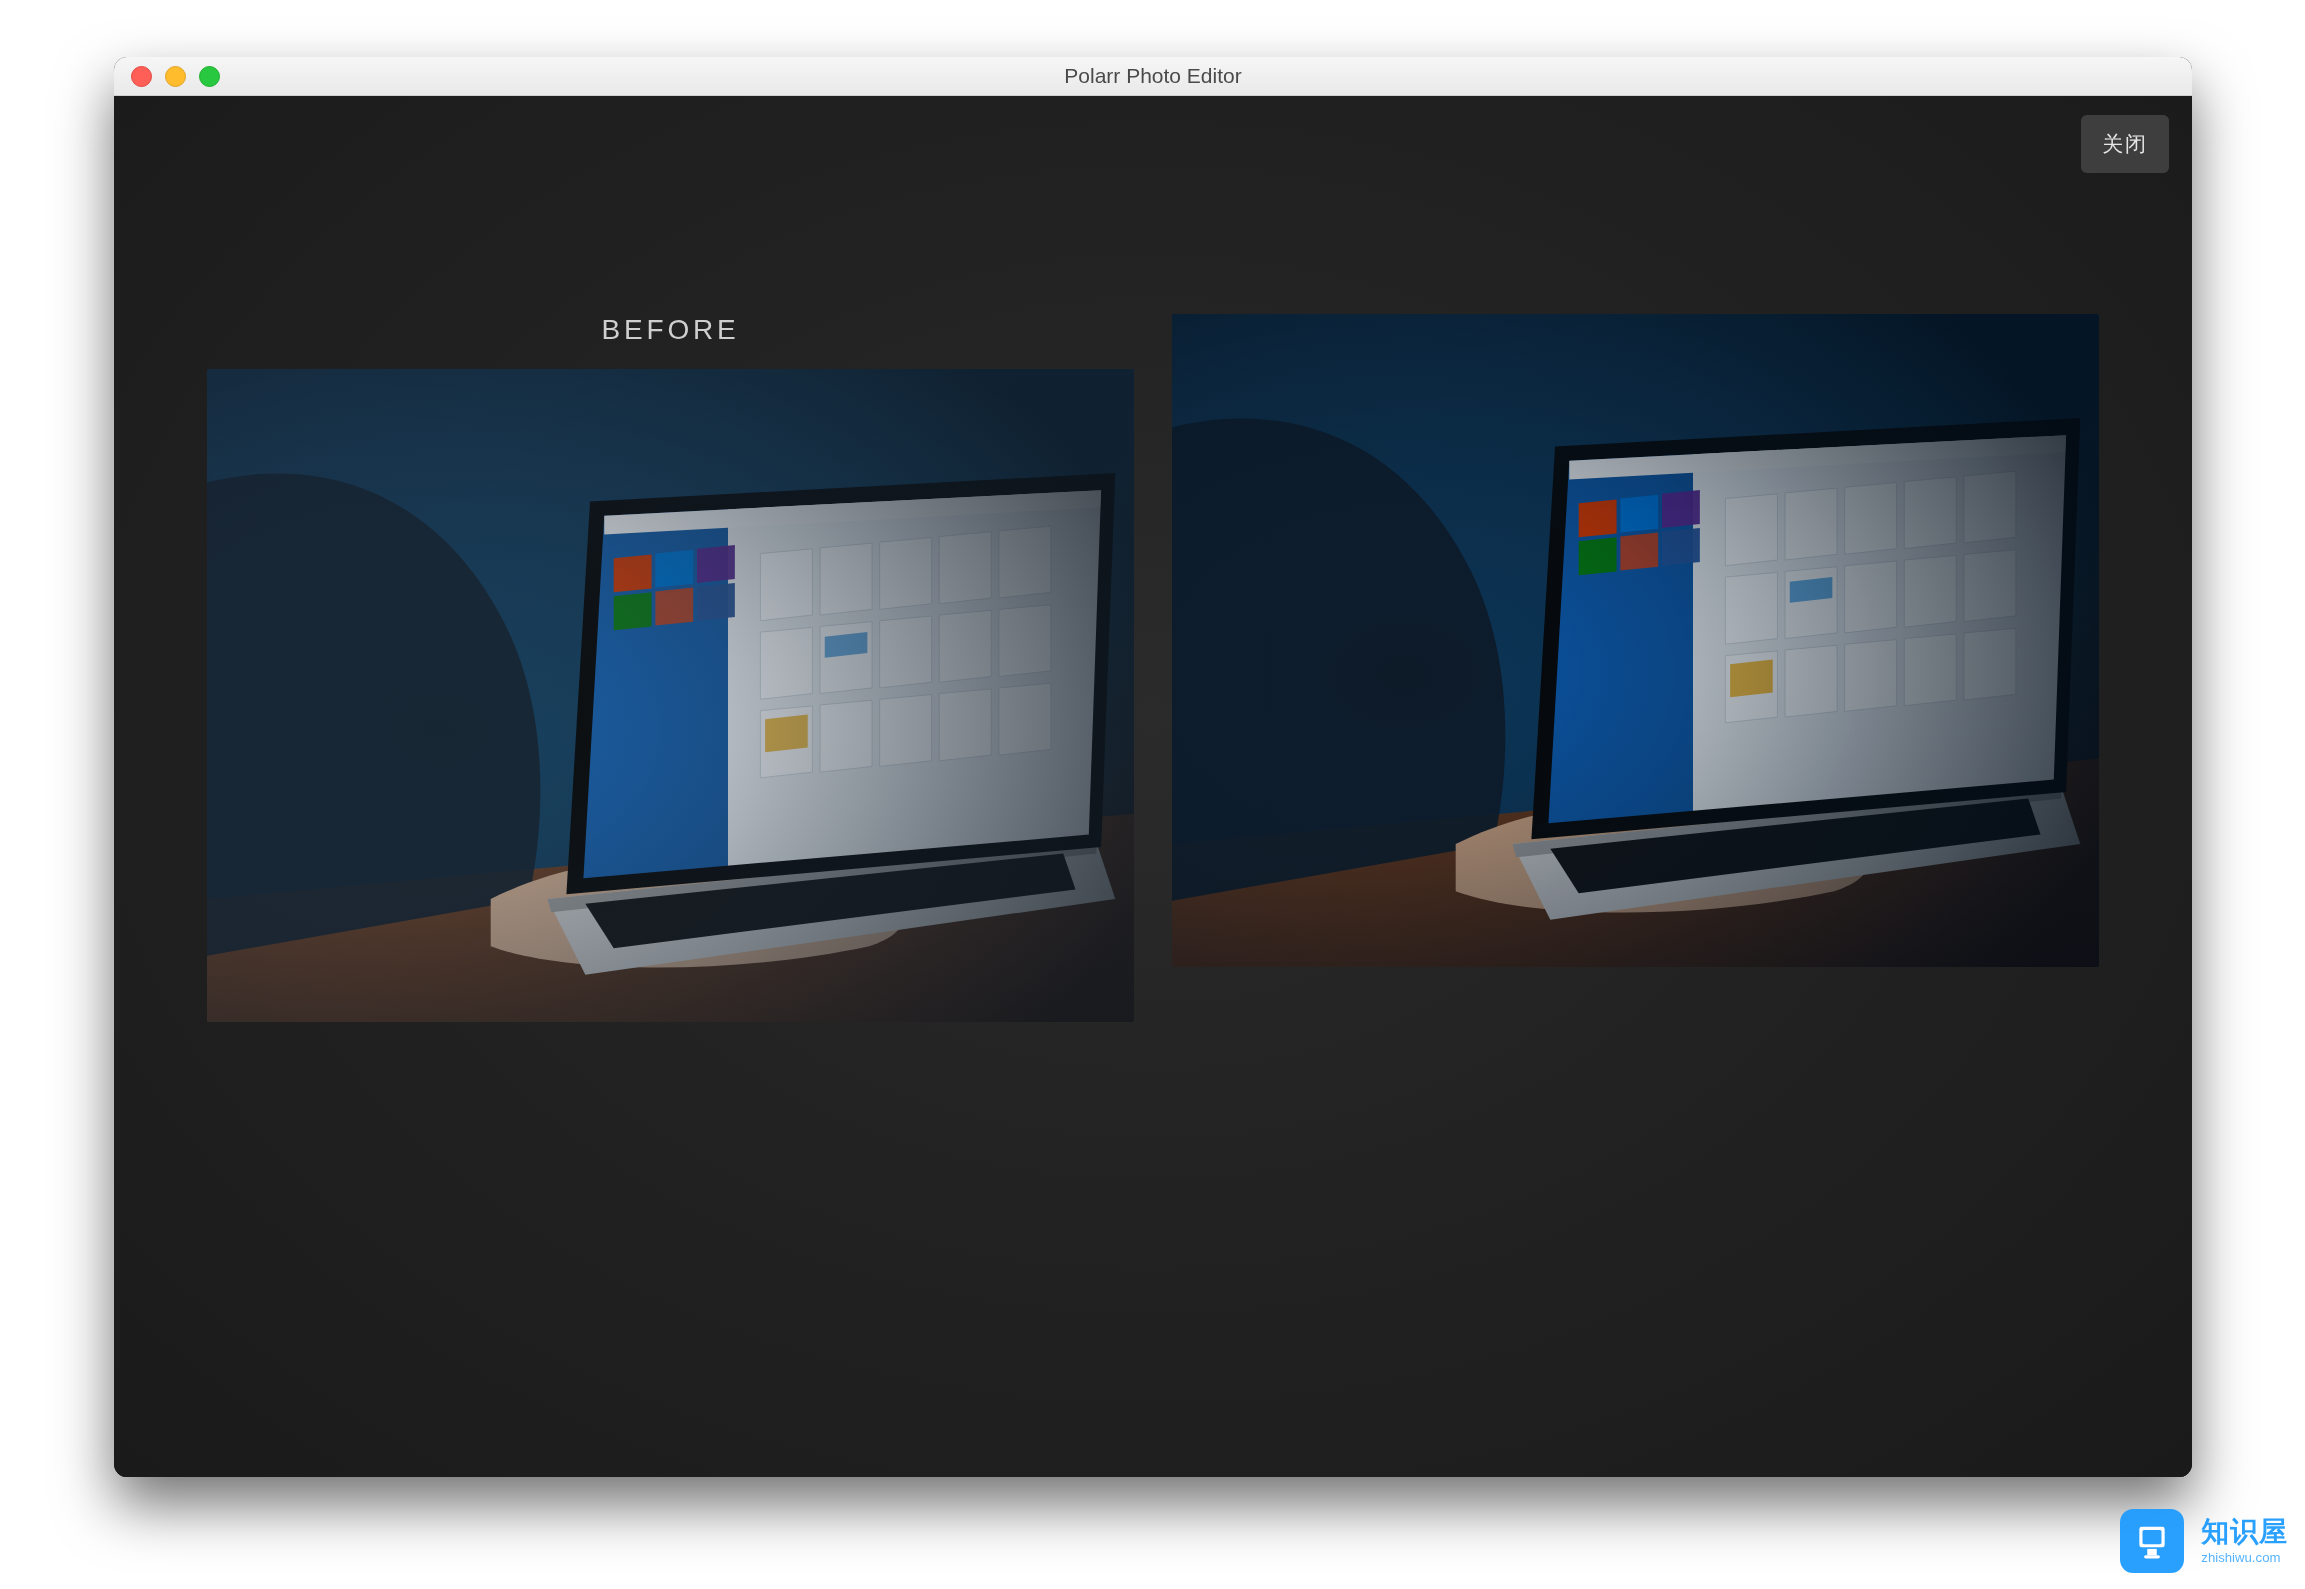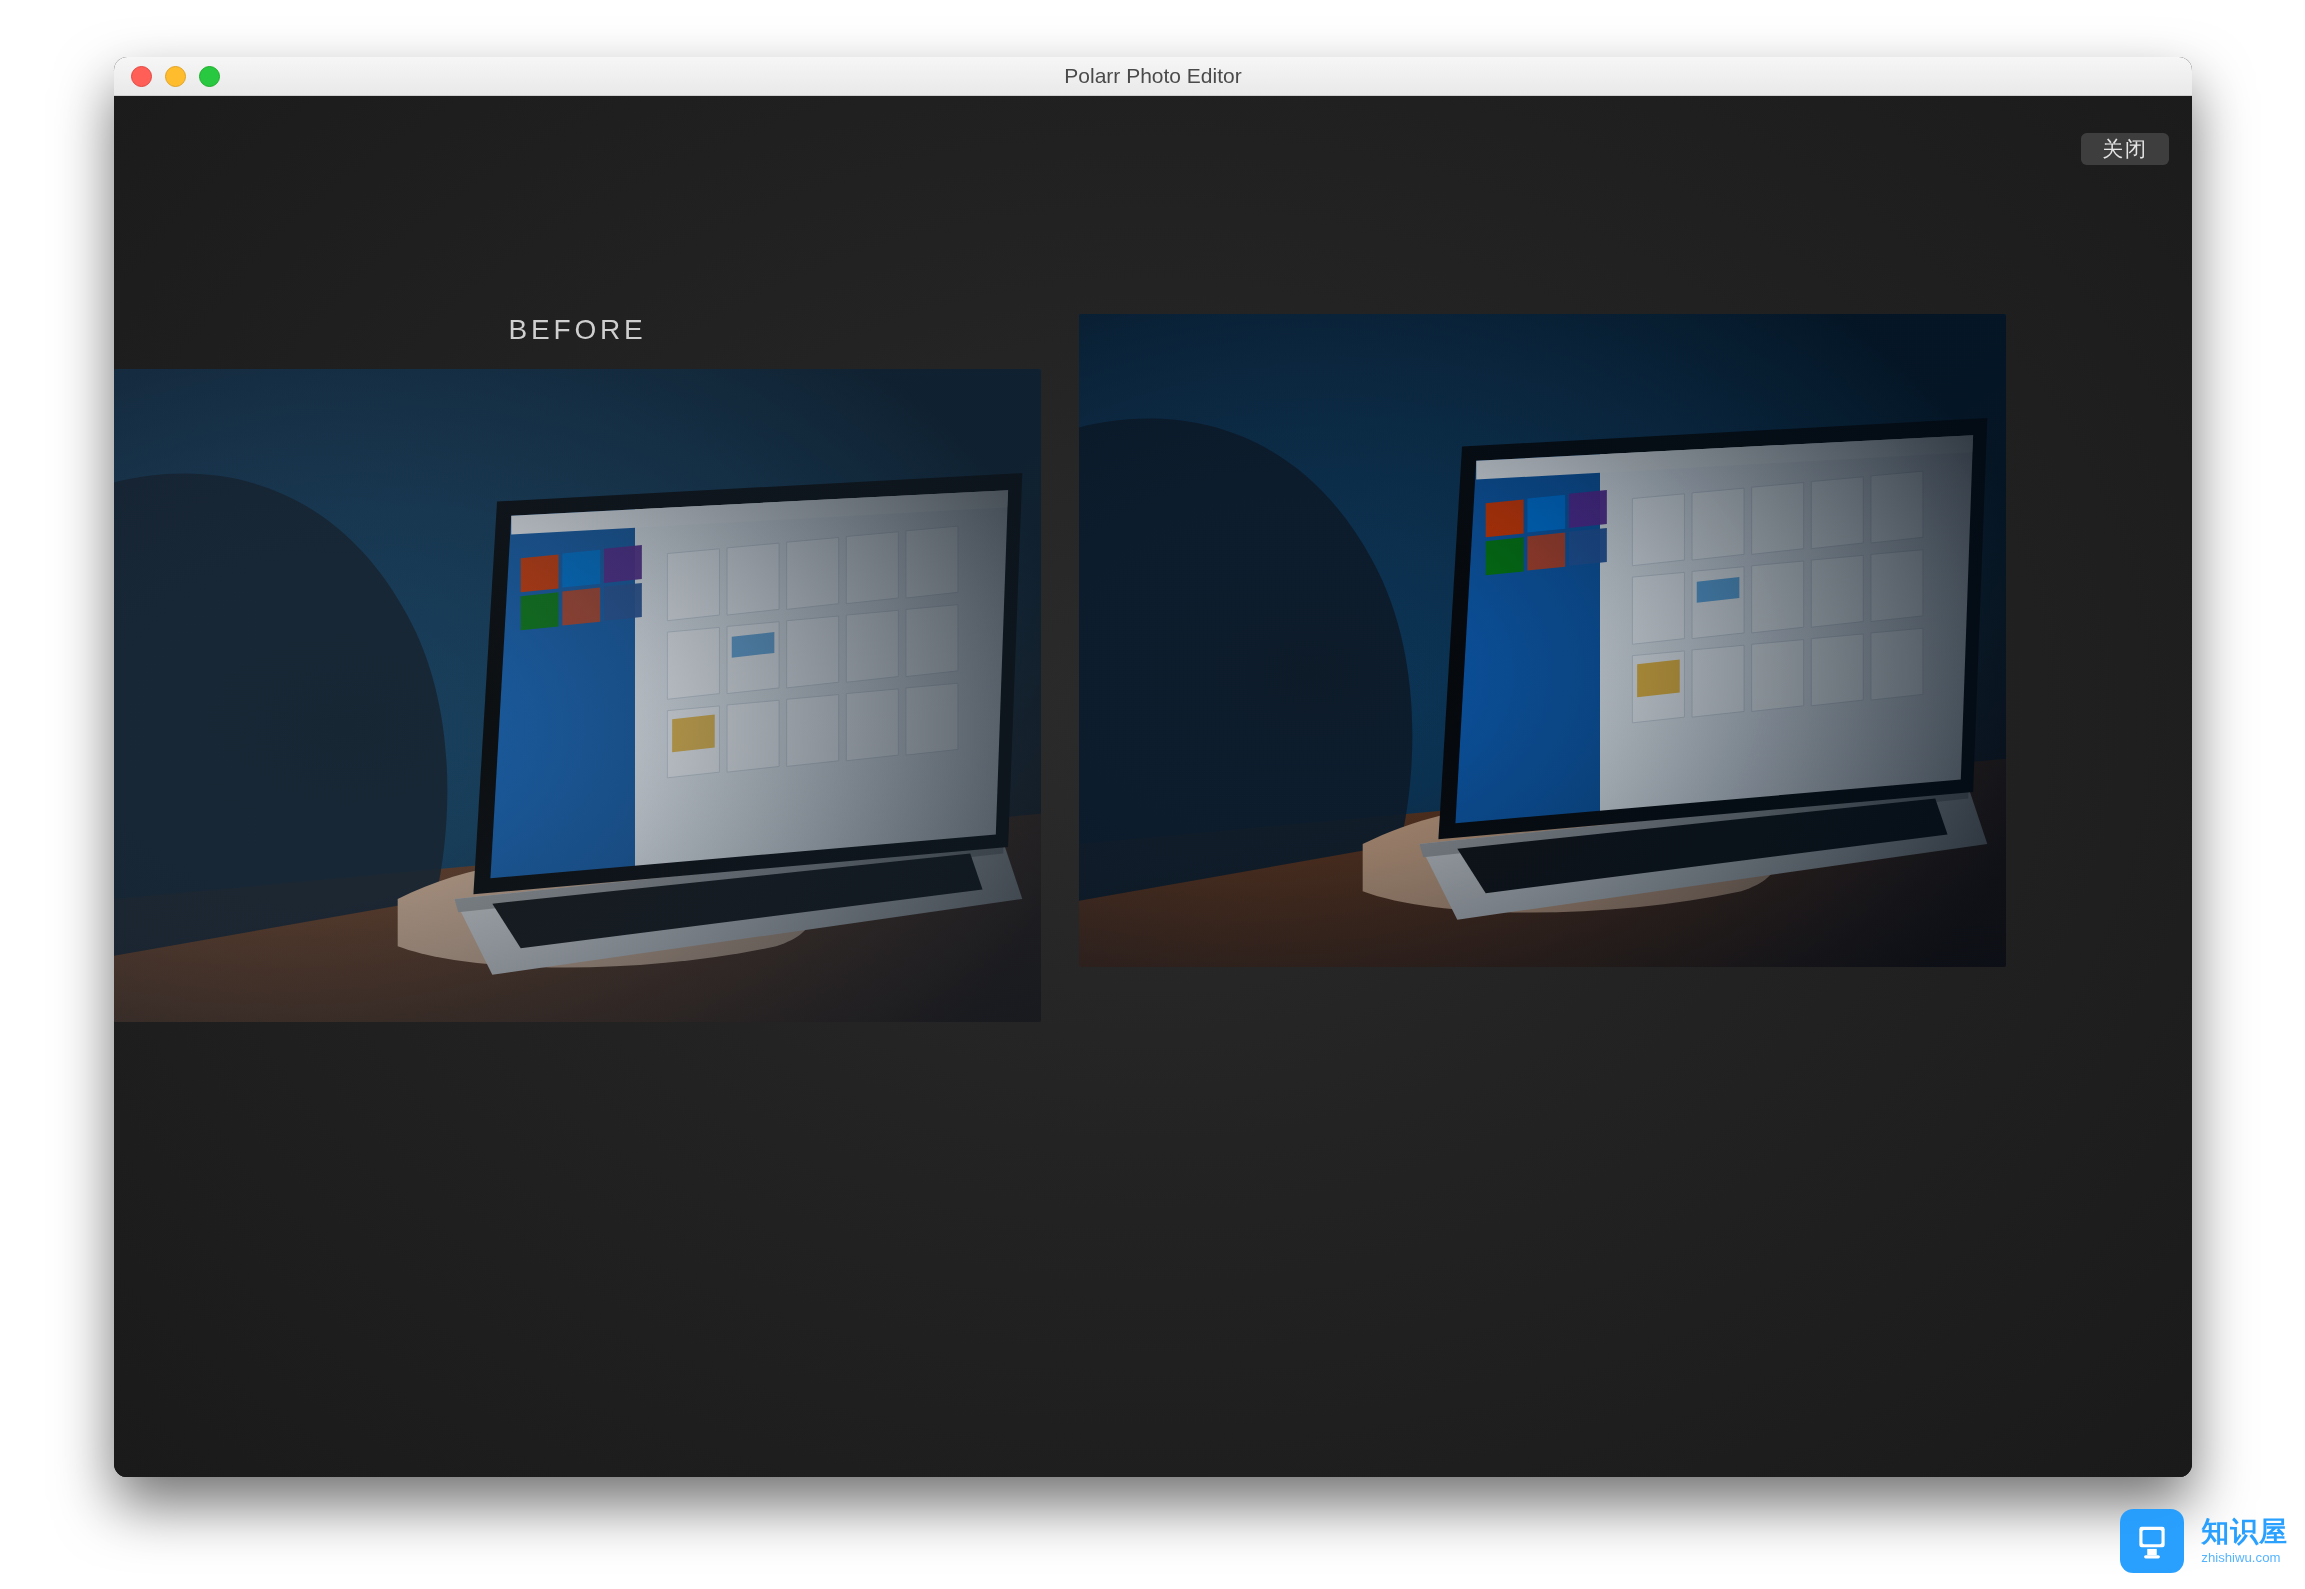--- a/index.html
+++ b/index.html
@@ -35,30 +35,30 @@
   .tl.max  {background:#28c940;border:0.9px solid #1dad2b;}
   .title{position:absolute;left:0;right:0;text-align:center;font-size:21px;color:#4a4a4a;pointer-events:none;}
 
   
   .app-body{flex:1;position:relative;background:var(--app-bg);}
   .overlay{
     position:absolute;inset:0;
     background:radial-gradient(ellipse at 50% 45%,#2b2b2b 0%,#232323 40%,#1a1a1a 100%);
   }
   .close-btn{
-    position:absolute;top:37px;right:23px;
+    position:absolute;top:19px;right:23px;
     background:var(--btn-bg);color:var(--txt);
     border:none;border-radius:5.7px;
-    padding:2px 21px;font-size:21px;letter-spacing:1.9px;
+    padding:15px 21px;font-size:21px;letter-spacing:1.9px;
     cursor:pointer;
   }
 
   .compare{
     position:absolute;top:218px;left:0;right:0;
-    display:flex;justify-content:flex-start;gap:38px;
+    display:flex;justify-content:center;gap:38px;
   }
   .pane{width:927px;}
   .pane-label{
     text-align:center;color:var(--txt-dim);
     font-size:28px;letter-spacing:3.8px;margin-bottom:23px;font-weight:400;
   }
   .photo{
     width:100%;height:653px;border-radius:1.9px;overflow:hidden;position:relative;
     background:#0e1a28;
   }

